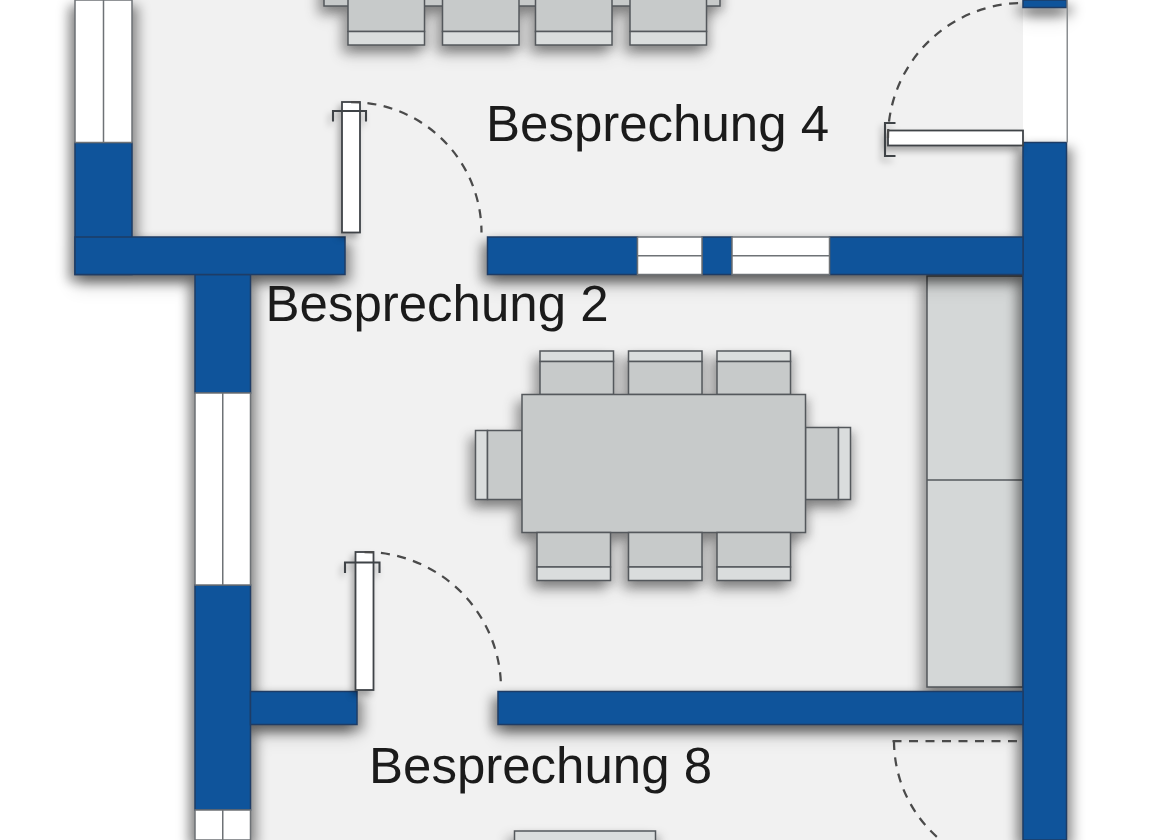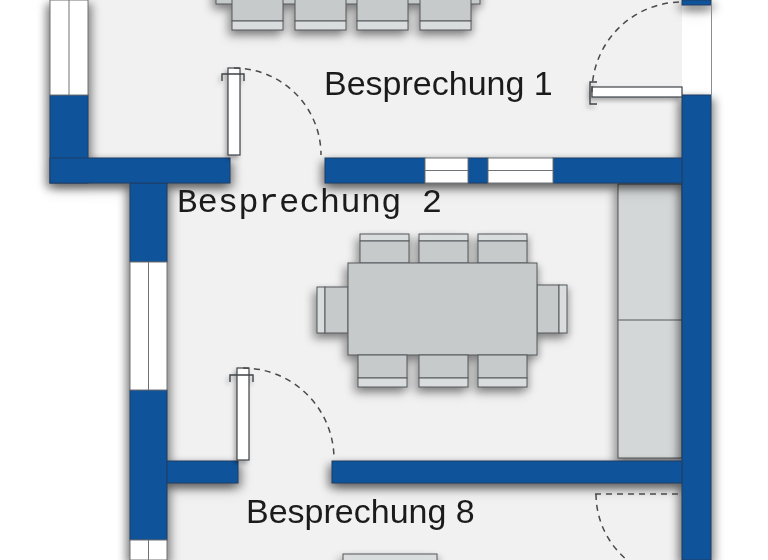--- a/index.html
+++ b/index.html
@@ -7,21 +7,21 @@
     position:relative;width:768px;height:560px;overflow:hidden;
     background:var(--outside,#fff);
     font-family:"Liberation Sans",sans-serif;
   }
   .stage svg{position:absolute;left:0;top:0;}
   .room-label{
     position:absolute;font-size:34px;line-height:1.05;letter-spacing:0;
     color:var(--text,#1b1b1b);white-space:nowrap;
   }
   .lbl-3{left:324px;top:66px;}
-  .lbl-2{left:177px;top:186px;font-family:Liberation Mono, monospace;}
+  .lbl-2{left:177px;top:186px;}
   .lbl-1{left:246px;top:494px;}
 
   .floor{fill:var(--floor,#f1f1f1);}
   .wall{fill:var(--wall,#0F549B);stroke:var(--wall_outline,#1E3C66);stroke-width:1;}
   .window{fill:var(--window_fill,#fff);stroke:var(--window_outline,#6E7276);stroke-width:1;}
   .winline{stroke:var(--window_outline,#6E7276);stroke-width:1;fill:none;}
   .furn{fill:var(--furniture,#C7CACA);stroke:var(--furniture_outline,#54585C);stroke-width:1;}
   .furn-light{fill:var(--furniture_light,#DADDDD);stroke:var(--furniture_outline,#54585C);stroke-width:1;}
   .cab{fill:var(--cabinet,#D4D7D7);stroke:var(--furniture_outline,#54585C);stroke-width:1;}
   .cabline{stroke:var(--furniture_outline,#54585C);stroke-width:1;fill:none;}
@@ -165,16 +165,16 @@
 
     <path class="arc" d="M234,68 A87,87 0 0 1 321,155"></path>
     <path class="arc" d="M592,92 A90,90 0 0 1 682,2"></path>
     <path class="arc" d="M243,368 A91,91 0 0 1 334,459"></path>
     <g>
       <line class="arc" x1="595" y1="494" x2="682" y2="494"></line>
       <path class="arc" d="M596,494 A86,86 0 0 0 627,560"></path>
     </g>
   </svg>
 
-  <div class="room-label lbl-3">Besprechung 1</div>
+  <div class="room-label lbl-3">Besprechung 4</div>
   <div class="room-label lbl-2">Besprechung 2</div>
   <div class="room-label lbl-1">Besprechung 8</div>
 </div>
 
 </body></html>

